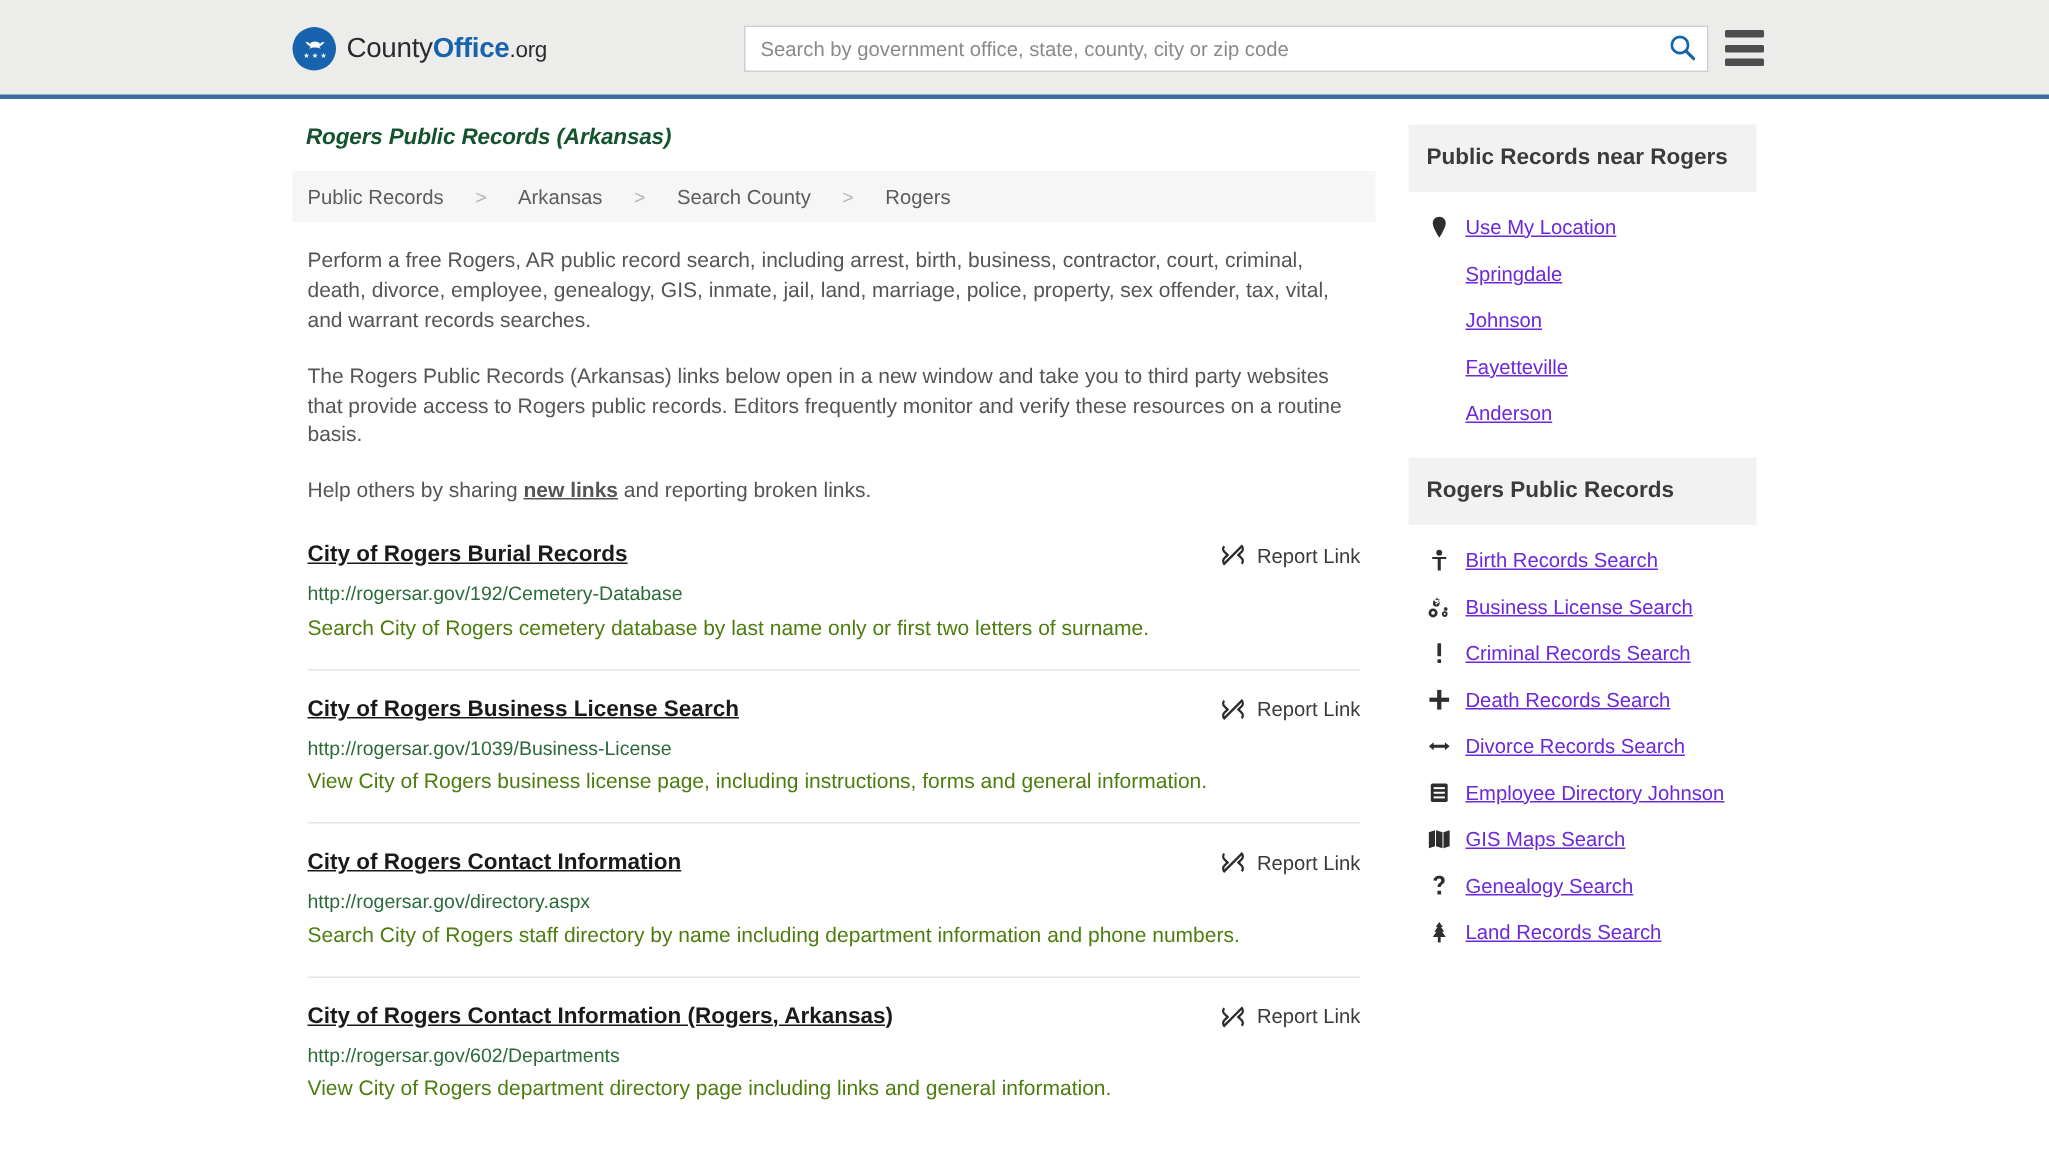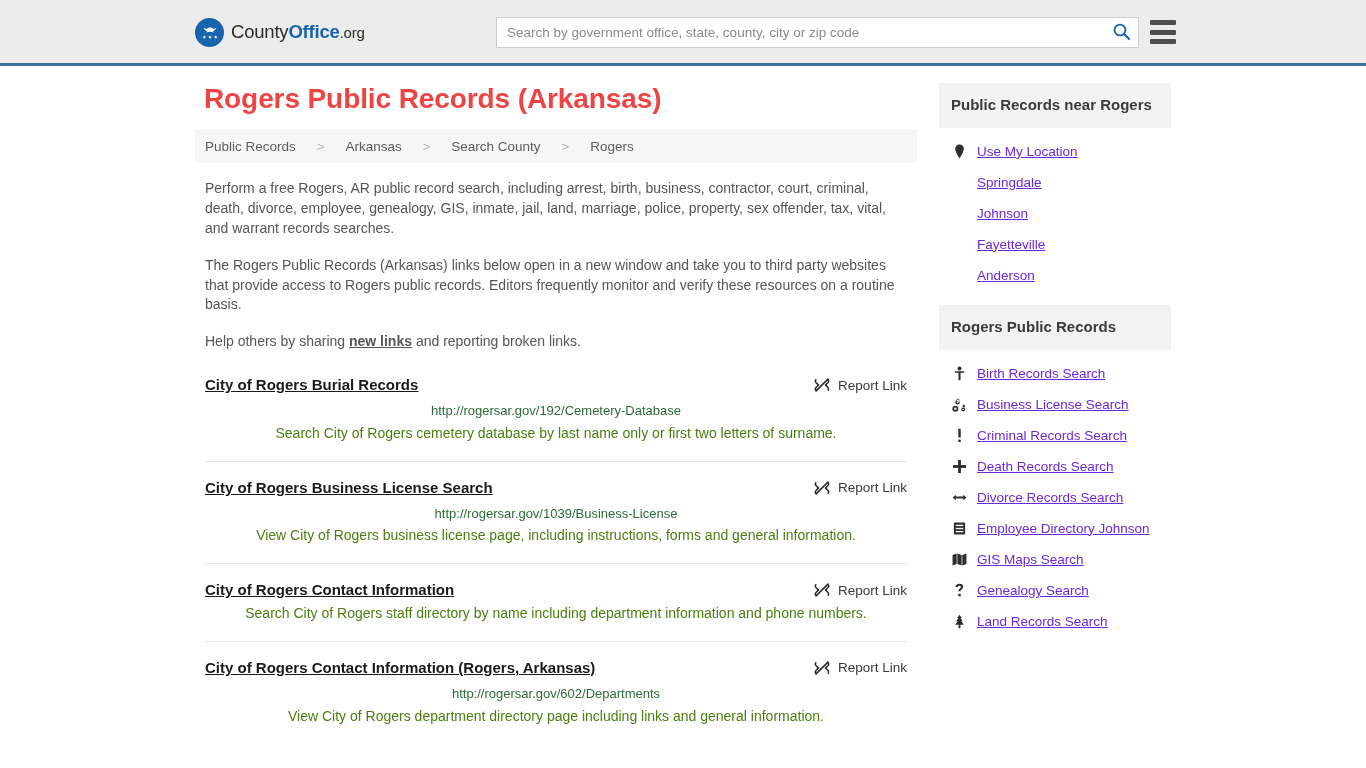--- a/index.html
+++ b/index.html
@@ -115,26 +115,27 @@
     width: 976px;
     margin: 0 auto;
     position: relative;
     display: flex;
     gap: 22px;
   }
   .col-main { width: 722px; flex: none; }
   .col-side { width: 232px; flex: none; }
 
   h1.page-title {
-    font-size: 28px;
-    color: #ef4444;
+    font-size: 15px;
+    color: #14532d;
     margin: 0 0 14px 0;
     padding: 0 0 0 9px;
     font-weight: bold;
     letter-spacing: -0.1px;
+    font-style: italic;
   }
 
   .breadcrumb {
     background: #f6f6f6;
     height: 34px;
     display: flex;
     align-items: center;
     padding: 0 10px;
     font-size: 13.5px;
     color: #5c5c5c;
@@ -166,21 +167,20 @@
     text-decoration: underline;
     font-weight: bold;
   }
 
   
   .listings { padding: 0 10px; margin-top: 24px; }
   .listing {
     padding: 0 0 18px 0;
     margin-bottom: 0;
     border-bottom: 1px solid #e6e6e6;
-    text-align: center;
   }
   .listing + .listing { padding-top: 17px; }
   .listing:first-child { padding-top: 0; }
   .listing:last-child { border-bottom: none; }
   .listing-head {
     display: flex;
     align-items: flex-start;
     justify-content: space-between;
   }
   .listing-title {
@@ -355,20 +355,21 @@
                     <path d="M2.2 2.2c-1 1-1 2.6 0 3.6l2.6 2.6"></path>
                     <path d="M13.8 2.2c1 1 1 2.6 0 3.6l-2.6 2.6"></path>
                     <path d="M2.2 13.8c-1-1-1-2.6 0-3.6L4.8 7.6"></path>
                     <path d="M13.8 13.8c1-1 1-2.6 0-3.6l-2.6-2.6"></path>
                     <line x1="1.6" y1="14.4" x2="14.4" y2="1.6" stroke-width="1.5"></line>
                   </svg>
                 </span>
                 <span>Report Link</span>
               </a>
             </div>
+            <a class="listing-url" href="#">http://rogersar.gov/directory.aspx</a>
             <div class="listing-desc">Search City of Rogers staff directory by name including department information and phone numbers.</div>
           </div>
           <div class="listing">
             <div class="listing-head">
               <a class="listing-title" href="#">City of Rogers Contact Information (Rogers, Arkansas)</a>
               <a class="report-link" href="#">
                 <span style="display: flex; align-items: center;">
                   <svg width="16" height="16" viewBox="0 0 16 16" fill="none" stroke="#2b2b2b" stroke-width="1.5">
                     <path d="M2.2 2.2c-1 1-1 2.6 0 3.6l2.6 2.6"></path>
                     <path d="M13.8 2.2c1 1 1 2.6 0 3.6l-2.6 2.6"></path>

